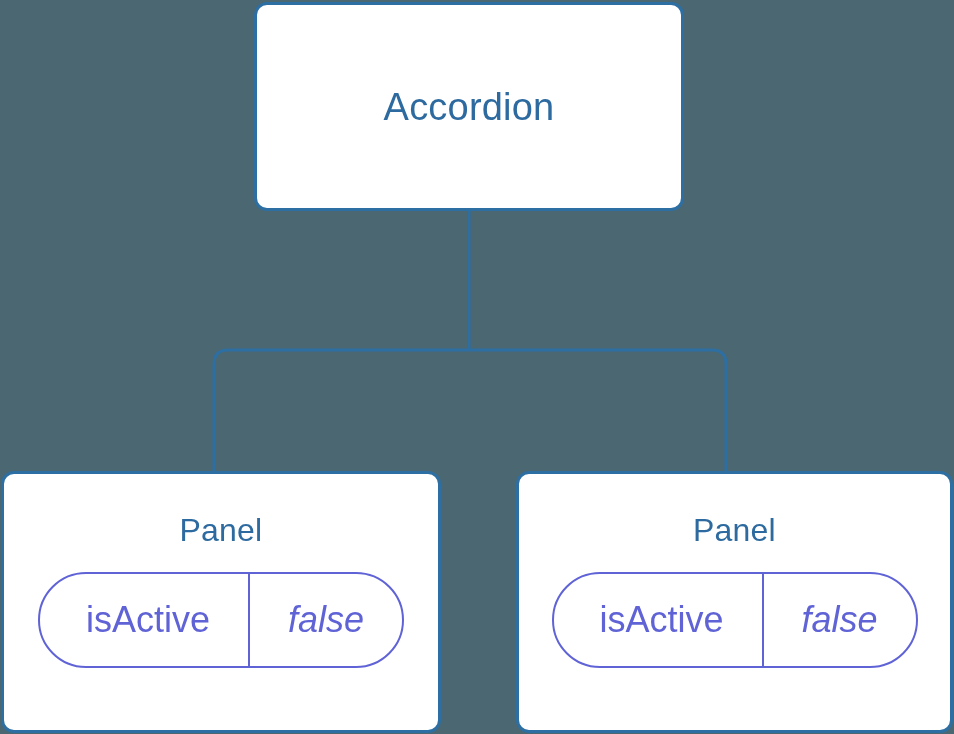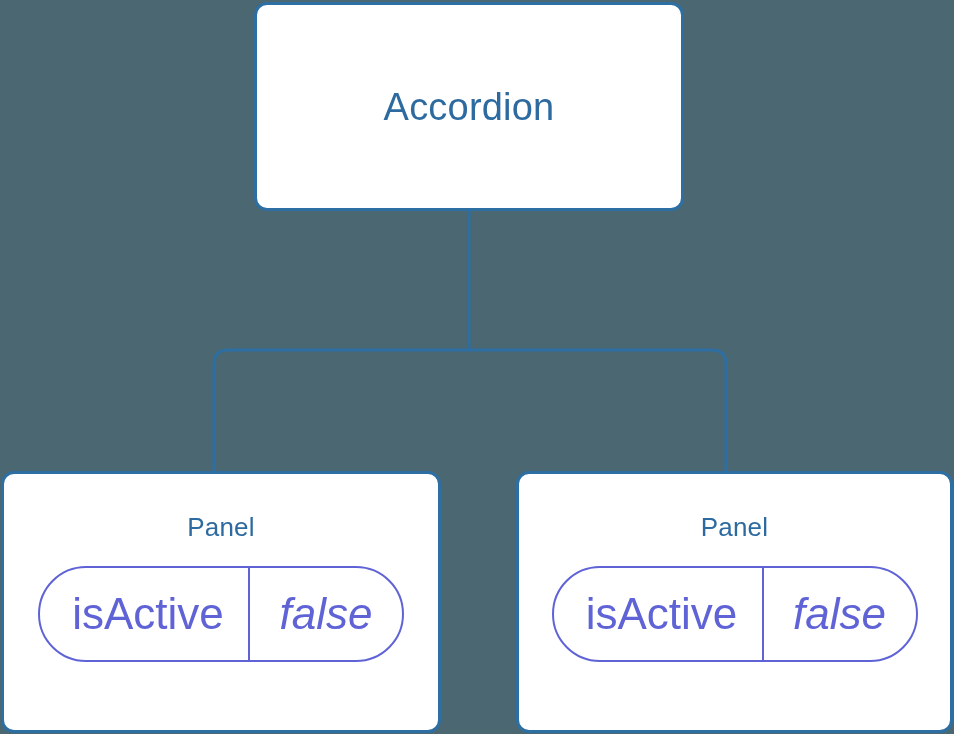--- a/index.html
+++ b/index.html
@@ -61,21 +61,21 @@
     left: 516px;
     top: 471px;
     width: 437px;
     height: 262px;
     justify-content: flex-start;
     padding-top: 40px;
   }
 
   .node-title {
     color: #2d6a9f;
-    font-size: 26px;
+    font-size: 32px;
     line-height: 1;
     letter-spacing: 0.2px;
     white-space: nowrap;
   }
 
   .node-accordion .node-title {
     font-size: 38px;
   }
 
   
@@ -89,21 +89,21 @@
     background: #ffffff;
     box-sizing: border-box;
     overflow: hidden;
   }
 
   .prop-cell {
     display: flex;
     align-items: center;
     justify-content: center;
     color: #5f63d6;
-    font-size: 44px;
+    font-size: 36px;
     line-height: 1;
     white-space: nowrap;
     box-sizing: border-box;
   }
 
   .prop-key {
     width: 208px;
     padding-left: 8px;
   }
 

